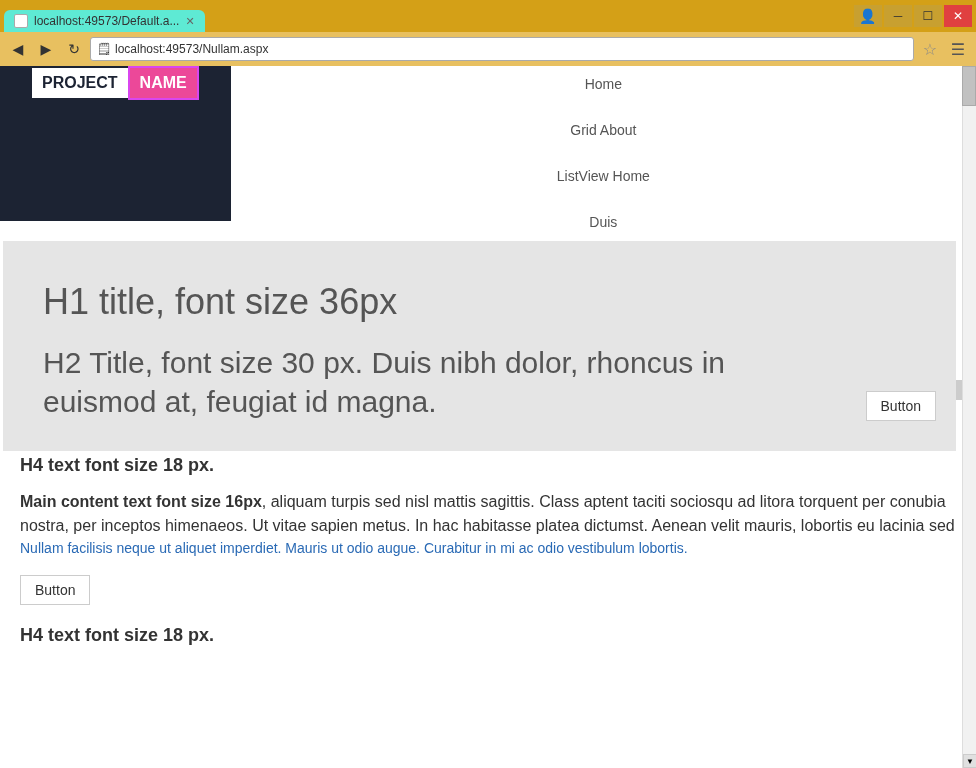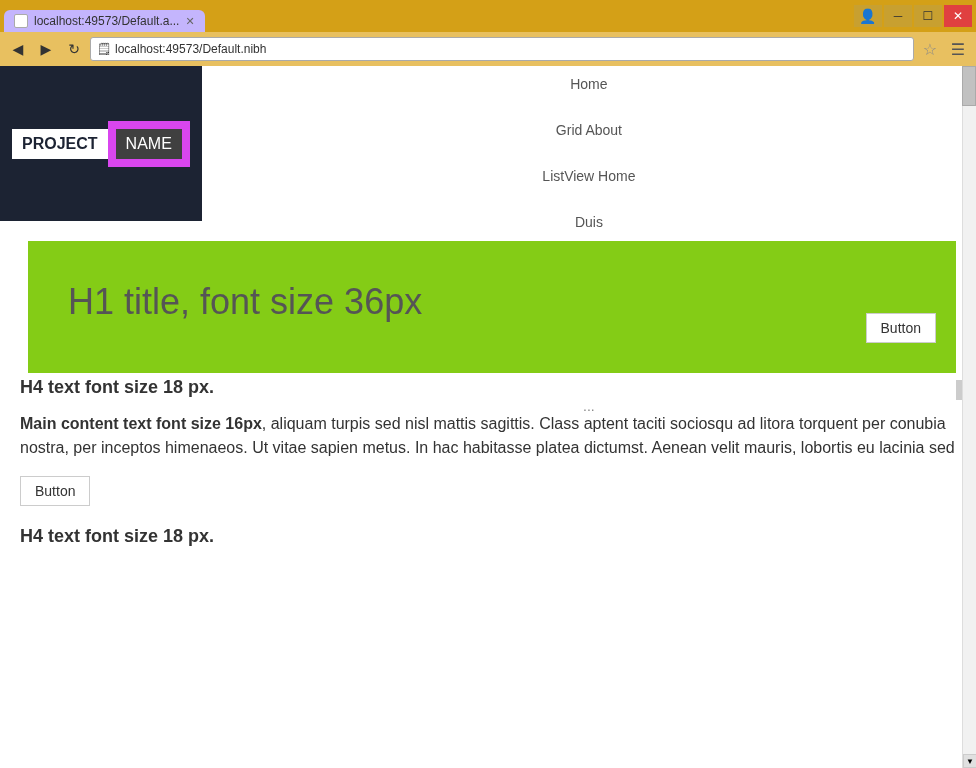--- a/index.html
+++ b/index.html
@@ -28,21 +28,21 @@
 
     .tab-area {
       display: flex;
       align-items: flex-end;
       height: 100%;
     }
 
     .tab {
       display: flex;
       align-items: center;
-      background: #c4b5fd;
+      background: #5eead4;
       border-radius: 6px 6px 0 0;
       padding: 4px 10px;
       height: 22px;
       font-size: 12px;
       color: #333;
       gap: 6px;
       min-width: 160px;
     }
 
     .tab-icon {
@@ -171,47 +171,47 @@
     
     .site-header {
       background: #1c2333;
       display: flex;
       align-items: stretch;
       height: 155px;
     }
 
     .logo-area {
       display: flex;
-      align-items: center;
-      padding: 0 12px;
+      align-items: flex-start;
+      padding: 0 32px;
       min-width: 200px;
     }
 
     .logo {
       display: flex;
       align-items: center;
       font-size: 18px;
       font-weight: bold;
     }
 
     .logo-project {
       background: white;
       color: #1c2333;
       padding: 6px 10px;
       font-size: 16px;
       font-weight: bold;
     }
 
     .logo-name {
-      background: #404040;
+      background: #ec4899;
       color: white;
       padding: 6px 10px;
       font-size: 16px;
-      font-weight: normal;
-      border: 8px solid #d946ef;
+      font-weight: bold;
+      border: 2px solid #d946ef;
     }
 
     .nav-area {
       background: white;
       flex: 1;
       display: flex;
       flex-direction: column;
       justify-content: space-around;
       padding: 10px 20px;
     }
@@ -235,23 +235,23 @@
     }
 
     .nav-ellipsis {
       color: #888;
       font-size: 14px;
       cursor: pointer;
     }
 
     
     .hero-section {
-      background: #84cc16;
+      background: #e5e5e5;
       padding: 40px 36px 30px 40px;
-      margin: 20px 20px 0 28px;
+      margin: 20px 20px 0 3px;
       position: relative;
     }
 
     .hero-h1 {
       font-size: 36px;
       font-weight: normal;
       color: #555;
       margin-bottom: 20px;
     }
 
@@ -284,21 +284,21 @@
       font-size: 18px;
       font-weight: bold;
       color: #333;
       margin-bottom: 14px;
     }
 
     .main-content {
       font-size: 16px;
       color: #333;
       line-height: 1.5;
-      margin-bottom: 16px;
+      margin-bottom: 0;
     }
 
     .main-content strong {
       font-weight: bold;
     }
 
     .link-paragraph {
       font-size: 14px;
       color: #2a6ab5;
       margin-bottom: 16px;
@@ -391,21 +391,21 @@
   </div>
 
   <div class="address-bar">
     <div class="nav-buttons">
       <button class="nav-btn">◀</button>
       <button class="nav-btn">▶</button>
       <button class="nav-btn">↻</button>
     </div>
     <div class="address-input-wrap">
       <span class="lock-icon">🗒</span>
-      <span>localhost:49573/Default.nibh</span>
+      <span>localhost:49573/Nullam.aspx</span>
     </div>
     <button class="star-btn">☆</button>
     <button class="menu-btn">☰</button>
   </div>
 </div>
 
 <div class="page-content">
 
   <div class="site-header">
     <div class="logo-area">
@@ -423,28 +423,30 @@
         <a class="nav-link active">Projects</a>
         <a class="nav-link">Projects</a>
         <span class="nav-ellipsis">...</span>
         <span class="nav-ellipsis">...</span>
       </div>
     </div>
   </div>
 
   <div class="hero-section">
     <h1 class="hero-h1">H1 title, font size 36px</h1>
+    <h2 class="hero-h2">H2 Title, font size 30 px. Duis nibh dolor, rhoncus in euismod at, feugiat id magna.</h2>
     <button class="hero-button">Button</button>
   </div>
 
   <div class="content-section">
     <p class="h4-text">H4 text font size 18 px.</p>
     <p class="main-content">
       <strong>Main content text font size 16px</strong><span>, aliquam turpis sed nisl mattis sagittis. Class aptent taciti sociosqu ad litora torquent per conubia nostra, per inceptos himenaeos. Ut vitae sapien metus. In hac habitasse platea dictumst. Aenean velit mauris, lobortis eu lacinia sed</span>
     </p>
+    <p class="link-paragraph">Nullam facilisis neque ut aliquet imperdiet. Mauris ut odio augue. Curabitur in mi ac odio vestibulum lobortis.</p>
     <button class="content-button">Button</button>
     <p class="h4-text-2">H4 text font size 18 px.</p>
   </div>
 </div>
 
 <div class="scrollbar-track">
   <div class="scrollbar-arrow top">▲</div>
   <div class="scrollbar-thumb"></div>
   <div class="scrollbar-arrow bottom">▼</div>
 </div>

